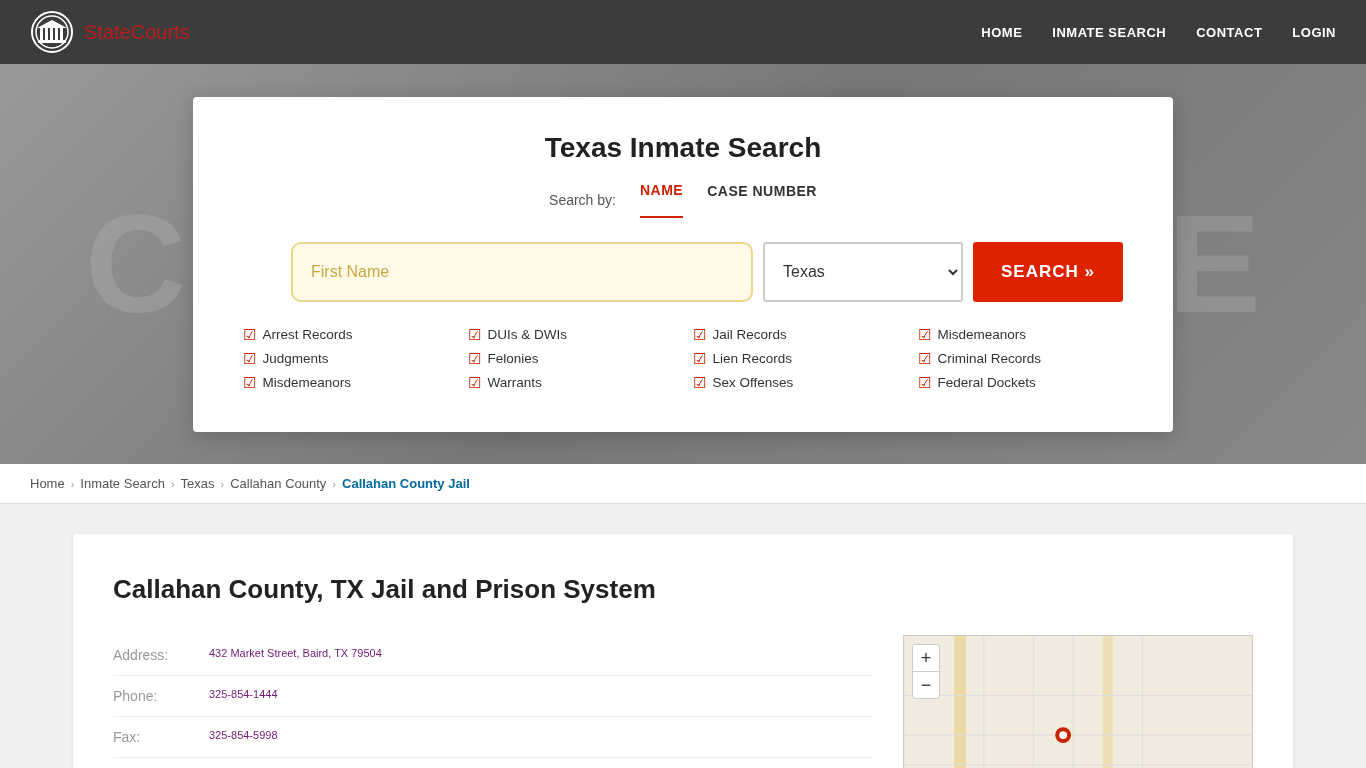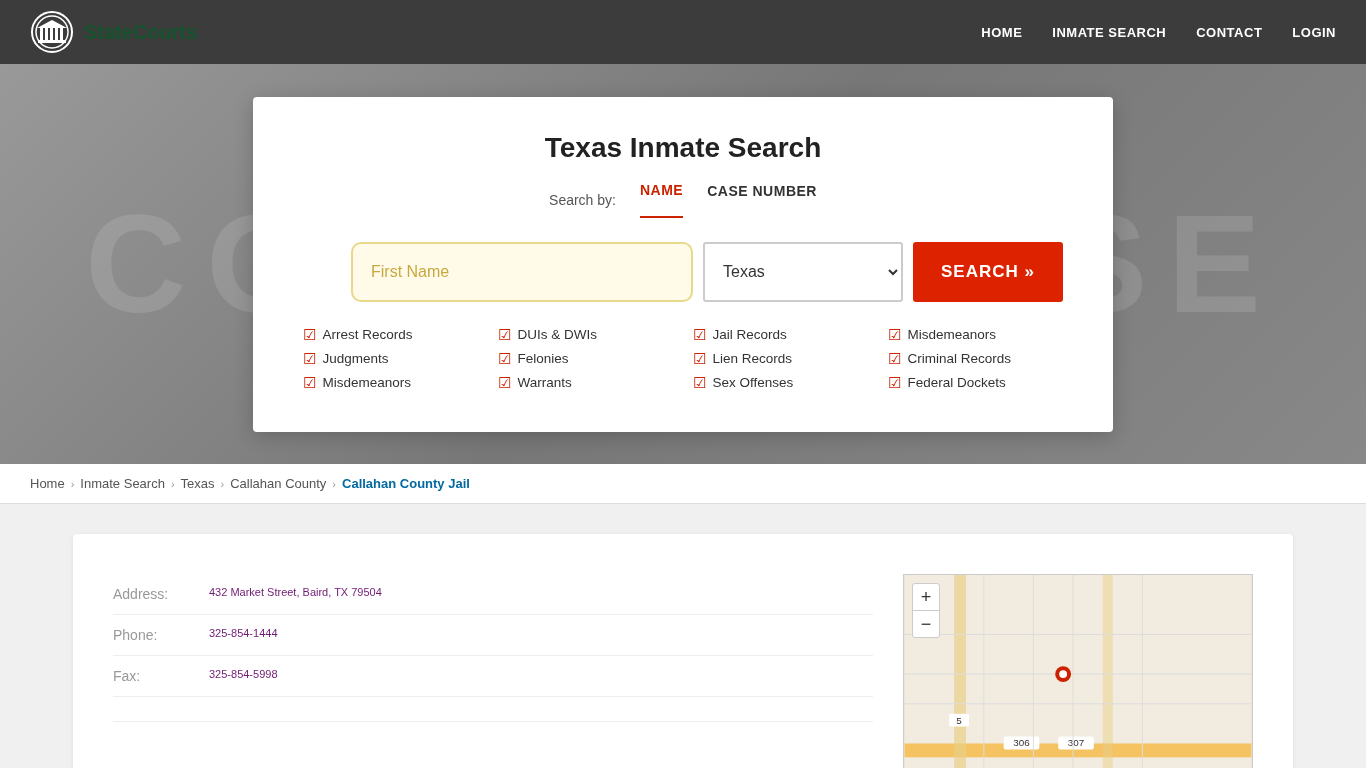--- a/index.html
+++ b/index.html
@@ -18,23 +18,23 @@
     .logo-area {
       display: flex;
       align-items: center;
       gap: 10px;
     }
     .logo-icon {
       width: 44px;
       height: 44px;
     }
     .logo-text {
-      color: #14532d;
+      color: #b91c1c;
       font-size: 20px;
-      font-weight: bold;
+      font-weight: normal;
     }
     .nav-links {
       display: flex;
       gap: 30px;
     }
     .nav-links a {
       color: white;
       text-decoration: none;
       font-size: 13px;
       font-weight: 600;
@@ -68,21 +68,21 @@
       text-transform: uppercase;
       user-select: none;
       white-space: nowrap;
     }
 
     
     .search-card {
       background: white;
       border-radius: 4px;
       padding: 35px 50px 40px;
-      width: 860px;
+      width: 980px;
       max-width: 95%;
       position: relative;
       z-index: 5;
       box-shadow: 0 4px 20px rgba(0,0,0,0.2);
     }
     .search-card-title {
       text-align: center;
       font-size: 28px;
       font-weight: bold;
       margin-bottom: 18px;
@@ -403,20 +403,21 @@
   <span class="separator">›</span>
   <a href="#">Texas</a>
   <span class="separator">›</span>
   <a href="#">Callahan County</a>
   <span class="separator">›</span>
   <span class="current">Callahan County Jail</span>
 </div>
 
 <div class="main-content">
   <div class="info-card">
+    <h2 class="info-card-title">Callahan County, TX Jail and Prison System</h2>
 
     <div class="info-layout">
       <div class="info-table">
 
         <div class="info-row">
           <span class="info-label">Address:</span>
           <span class="info-value">432 Market Street, Baird, TX 79504</span>
         </div>
 
         <div class="info-row">

